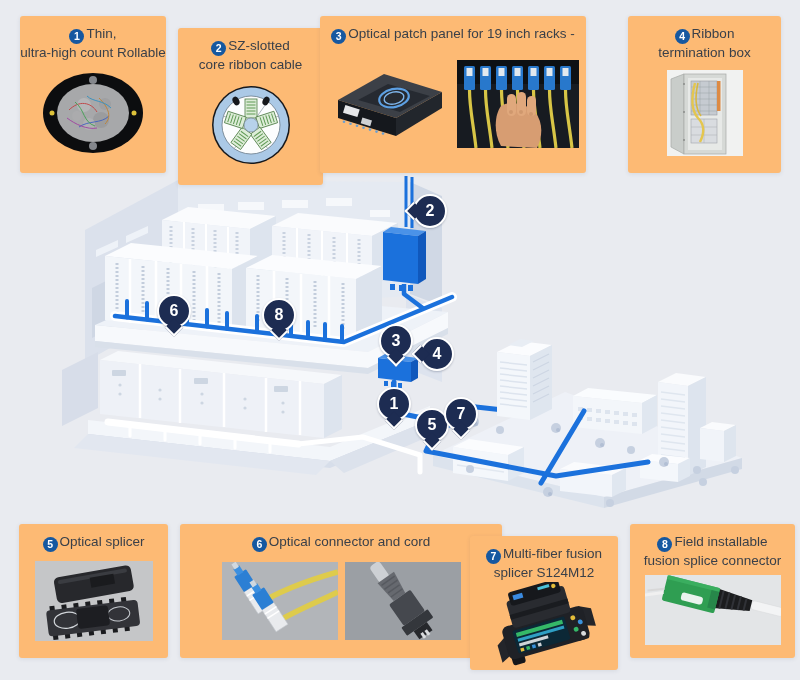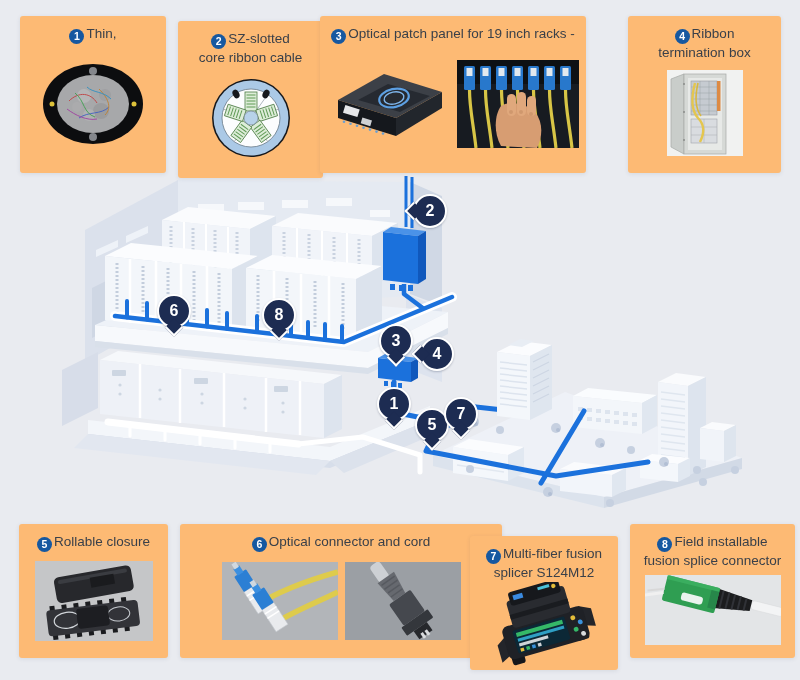--- a/index.html
+++ b/index.html
@@ -340,20 +340,21 @@
   <div class="badge tail-down" style="left:444px;top:397px">
       <span>7</span>
     </div>
   <div class="badge tail-down" style="left:262px;top:298px">
       <span>8</span>
     </div>
 
   <section class="card" style="left:20px;top:16px;width:146px;height:157px">
     <div class="title">
       <div class="tl"><span class="nc">1</span><span>Thin,</span></div>
+      <div class="tl">ultra-high count Rollable</div>
     </div>
     <div class="photos">
       <svg width="104" height="82" viewBox="0 0 104 82">
         <ellipse cx="52" cy="41" rx="50" ry="40" fill="#0c0d0f"></ellipse>
         <ellipse cx="52" cy="41" rx="36" ry="29" fill="#a7a8aa"></ellipse>
         <circle cx="43" cy="33" r="7" fill="#b5b6b8"></circle>
           <circle cx="60" cy="48" r="8" fill="#9b9c9e"></circle>
         <circle cx="48" cy="52" r="6" fill="#b0b1b3"></circle>
           <circle cx="64" cy="32" r="6" fill="#9fa0a2"></circle>
         <circle cx="36" cy="44" r="5" fill="#ababad"></circle>
@@ -366,21 +367,21 @@
           <path d="M46,24 C52,30 62,28 70,36" stroke="#3090c0"></path>
         </g>
         <circle cx="52" cy="8" r="4" fill="#84878c"></circle>
           <circle cx="52" cy="74" r="4" fill="#84878c"></circle>
         <circle cx="11" cy="41" r="2.5" fill="#ddc23a"></circle>
           <circle cx="93" cy="41" r="2.5" fill="#ddc23a"></circle>
       </svg>
     </div>
   </section>
 
-  <section class="card" style="left:178px;top:21px;width:145px;height:157px">
+  <section class="card" style="left:178px;top:28px;width:145px;height:157px">
     <div class="title">
       <div class="tl"><span class="nc">2</span><span>SZ-slotted</span></div>
       <div class="tl">core ribbon cable</div>
     </div>
     <div class="photos">
       <svg width="80" height="80" viewBox="0 0 80 80">
         <circle cx="40" cy="40" r="39" fill="#16181c"></circle>
         <circle cx="40" cy="40" r="37.5" fill="#abc9e6"></circle>
         <circle cx="40" cy="40" r="29" fill="#fcfdfe" stroke="#6a7a88" stroke-width="0.8"></circle>
         <g stroke="#9aa4ae" stroke-width="0.8">
@@ -560,21 +561,21 @@
           <circle cx="17" cy="14" r="1"></circle>
             <circle cx="17" cy="42" r="1"></circle>
             <circle cx="17" cy="70" r="1"></circle>
         </g>
       </svg>
     </div>
   </section>
 
   <section class="card" style="left:19px;top:524px;width:149px;height:134px">
     <div class="title">
-      <div class="tl"><span class="nc">5</span><span>Rollable closure</span></div>
+      <div class="tl"><span class="nc">5</span><span>Optical splicer</span></div>
     </div>
     <div class="photos">
       <svg width="118" height="80" viewBox="0 0 118 80">
         <rect width="118" height="80" fill="#c5c6c8"></rect>
         <g transform="rotate(-7 59 56)">
           <g fill="#1b1c1f">
             <rect x="16" y="40" width="5" height="6"></rect>
               <rect x="28" y="40" width="5" height="6"></rect>
             <rect x="40" y="40" width="5" height="6"></rect>
               <rect x="52" y="40" width="5" height="6"></rect>

